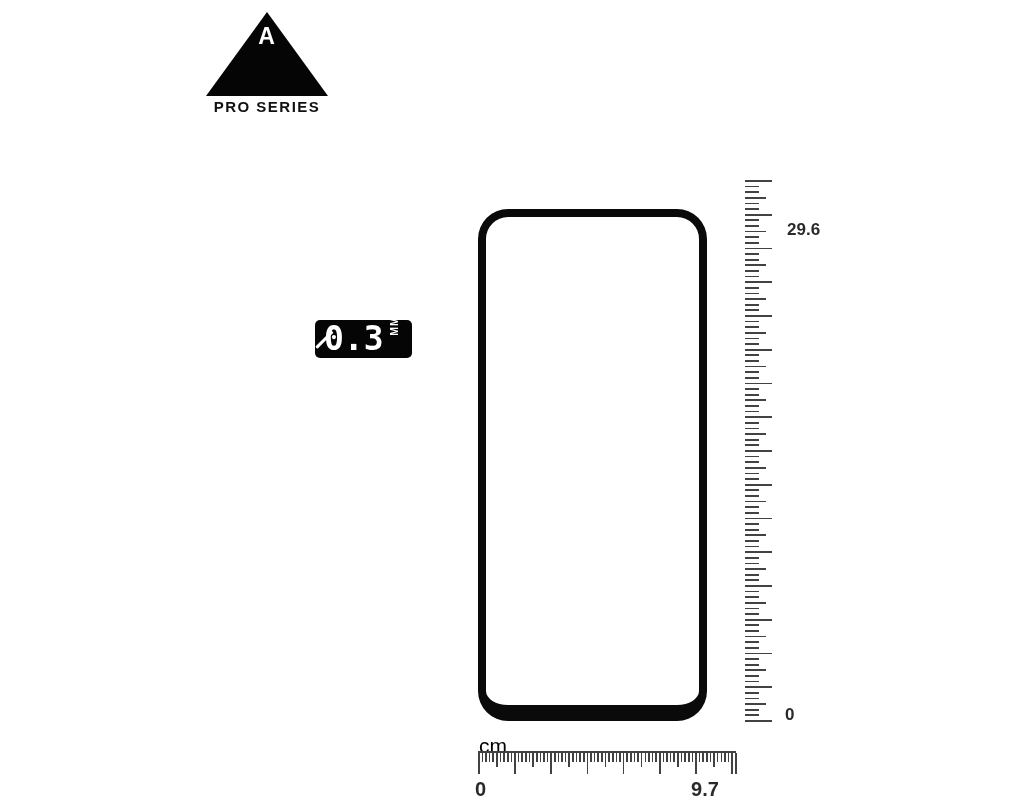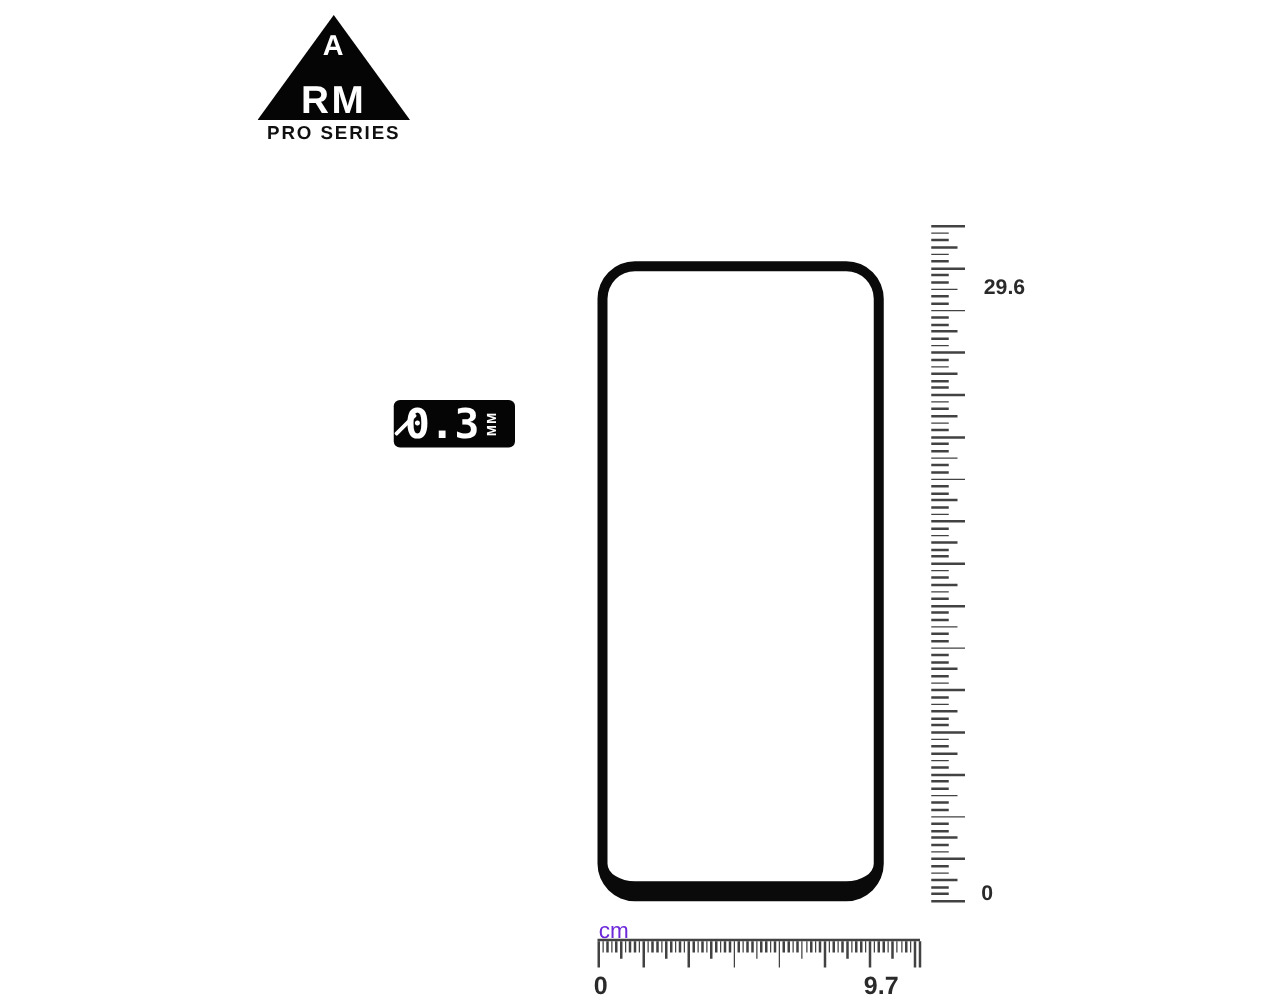--- a/index.html
+++ b/index.html
@@ -16,21 +16,21 @@
   .logo-rm{position:absolute;left:0;right:0;bottom:1px;color:#fff;font-weight:800;
     font-size:31px;line-height:1;letter-spacing:2px;}
   .logo-sub{margin-top:2px;font-weight:800;font-size:15px;letter-spacing:1.5px;color:#101010;white-space:nowrap;}
   
   .header{position:absolute;left:409px;top:47px;}
   .header h1{margin:0;font-size:31px;font-weight:800;letter-spacing:0;color:var(--text-dark,#242122);white-space:nowrap;}
   .header p{margin:5px 0 0 1px;font-size:17px;font-weight:500;color:#2c2a2b;white-space:nowrap;}
   
   .badge{position:absolute;left:315px;top:320px;width:97px;height:38px;
     background:var(--badge-background,#050505);border-radius:5px;
-    display:flex;align-items:center;justify-content:center;gap:0;}
+    display:flex;align-items:flex-start;justify-content:center;gap:0;}
   .badge-value{position:relative;color:var(--badge-text,#ffffff);
     font-family:"DejaVu Sans Mono",monospace;font-weight:700;font-size:33px;line-height:38px;}
   .badge-slash{position:absolute;left:8px;top:8px;width:2.5px;height:23px;
     background:var(--badge-text,#ffffff);transform:rotate(45deg);border-radius:1px;}
   .badge-unit{color:var(--badge-text,#ffffff);font-weight:700;font-size:10.5px;
     letter-spacing:1px;transform:rotate(-90deg);transform-origin:center;}
   
   .phone{position:absolute;left:478px;top:209px;width:229px;height:512px;
     box-sizing:border-box;background:#fff;
     border:8px solid var(--phone-outline,#0a0a0a);border-bottom-width:16px;border-radius:30px;}
@@ -39,40 +39,39 @@
   .vticks{position:absolute;left:0;top:0;width:28px;height:541px;}
   .vtick{position:absolute;left:0;height:1.8px;background:var(--ruler-tick,#424242);}
   .vtick.long{width:27px;}
   .vtick.mid{width:21px;}
   .vtick.short{width:14px;}
   .vlabel{position:absolute;font-size:17px;font-weight:600;color:#2a2a2a;white-space:nowrap;}
   .vlabel.top{left:42px;top:40px;}
   .vlabel.bottom{left:40px;top:525px;}
   
   .hruler{position:absolute;left:478px;top:734px;width:268px;height:66px;}
-  .hunit{position:absolute;left:1px;top:0;font-size:18px;font-weight:400;color:#6d28d9;}
+  .hunit{position:absolute;left:1px;top:0;font-size:21px;font-weight:400;color:#000000;}
   .hbase{position:absolute;left:0;top:17px;width:258px;height:2px;background:var(--ruler-tick,#424242);}
   .hticks{position:absolute;left:0;top:19px;width:258px;height:22px;}
   .htick{position:absolute;top:0;width:1.6px;background:var(--ruler-tick,#424242);}
   .htick.long{height:21px;}
   .htick.mid{height:14px;}
   .htick.short{height:9px;}
   .hlabel{position:absolute;font-size:20px;font-weight:600;color:#2a2a2a;white-space:nowrap;}
   .hlabel.left{left:-3px;top:44px;}
   .hlabel.right{left:227px;top:44px;transform:translateX(-50%);}
 </style>
 </head>
 <body>
 
 <div class="canvas">
 
   <div class="logo">
     <div class="logo-tri">
       <span class="logo-a">A</span>
-      <span class="logo-rm">RM</span>
     </div>
     <div class="logo-sub">PRO SERIES</div>
   </div>
 
   <div class="header">
   </div>
 
   <div class="badge">
     <span class="badge-value">0.3</span>
     <span class="badge-slash"></span>

